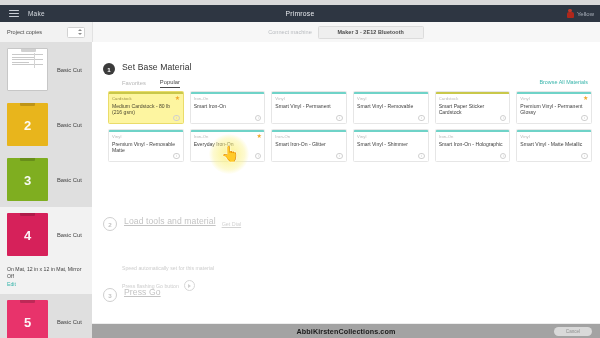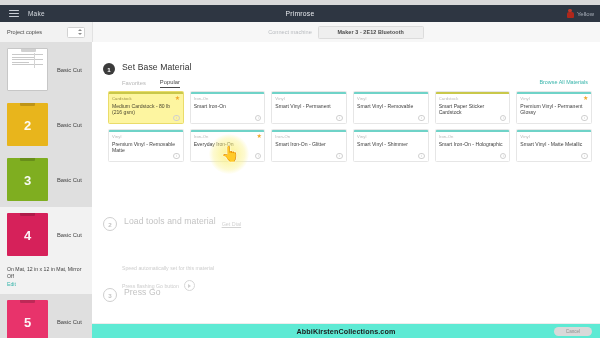--- a/index.html
+++ b/index.html
@@ -74,21 +74,21 @@
 
   
   .main{position:absolute;left:92px;top:42px;width:508px;height:281px;background:#fff;}
 
   .step{display:flex;align-items:flex-start;padding-left:11px;}
   .step-num{width:12px;height:12px;border-radius:50%;display:flex;align-items:center;
             justify-content:center;font-size:6.2px;font-weight:bold;flex:none;margin-top:1px;}
   .step-num.active{background:#3b3b3b;color:#fff;}
   .step-num.idle{background:transparent;border:1px solid #cfcfcf;color:#c2c2c2;}
   .step-title{margin-left:7px;font-size:8.6px;color:#333;letter-spacing:.1px;text-align:right;}
-  .step-title.dim{color:#c3c3c3;}
+  .step-title.dim{color:#c3c3c3;text-decoration:underline;}
   .step-sub{margin-left:6px;font-size:5.4px;color:#d2d2d2;align-self:center;
             text-decoration:underline;cursor:pointer;}
 
   .step1{position:absolute;left:0;top:20px;right:0;}
 
   .tabs{position:absolute;left:30px;top:37px;display:flex;gap:14px;align-items:flex-end;}
   .tab{font-size:5.8px;color:#b7b7b7;cursor:pointer;padding-bottom:2px;}
   .tab.active{color:#4b4b4b;border-bottom:1.2px solid #4b4b4b;}
 
   .browse-all{position:absolute;right:12px;top:37px;font-size:5.4px;color:#39b5ab;cursor:pointer;}
@@ -117,21 +117,21 @@
   .step2{position:absolute;left:0;top:174px;right:0;}
   .step3{position:absolute;left:0;top:205px;right:0;margin-top:40px;}
   .step3-lines{position:absolute;left:30px;top:223px;}
   .s3-line{font-size:5.2px;color:#cdcdcd;margin-bottom:9px;display:flex;align-items:center;gap:5px;}
   .go-btn{width:9px;height:9px;border-radius:50%;border:.8px solid #d7d7d7;
           display:flex;align-items:center;justify-content:center;}
   .go-btn i{width:0;height:0;border-top:2.2px solid transparent;border-bottom:2.2px solid transparent;
             border-left:3.4px solid #d0d0d0;margin-left:1px;}
 
   
-  .footer{position:absolute;left:92px;top:323px;width:508px;height:15px;background:#5eead4;
+  .footer{position:absolute;left:92px;top:323px;width:508px;height:15px;background:#a3a3a3;
           border-top:1px solid #ededed;text-decoration:underline;}
   .watermark{position:absolute;left:0;right:0;top:0;height:15px;display:flex;align-items:center;
              justify-content:center;font-size:7.2px;color:#1b1b1b;font-weight:bold;letter-spacing:.1px;}
   .cancel-btn{position:absolute;right:8px;top:3px;width:38px;height:9px;background:#d9d9d9;
               border-radius:4.5px;display:flex;align-items:center;justify-content:center;cursor:pointer;}
   .cancel-btn span{font-size:4.6px;color:#8f8f8f;}
 </style>
 </head>
 <body>
 

